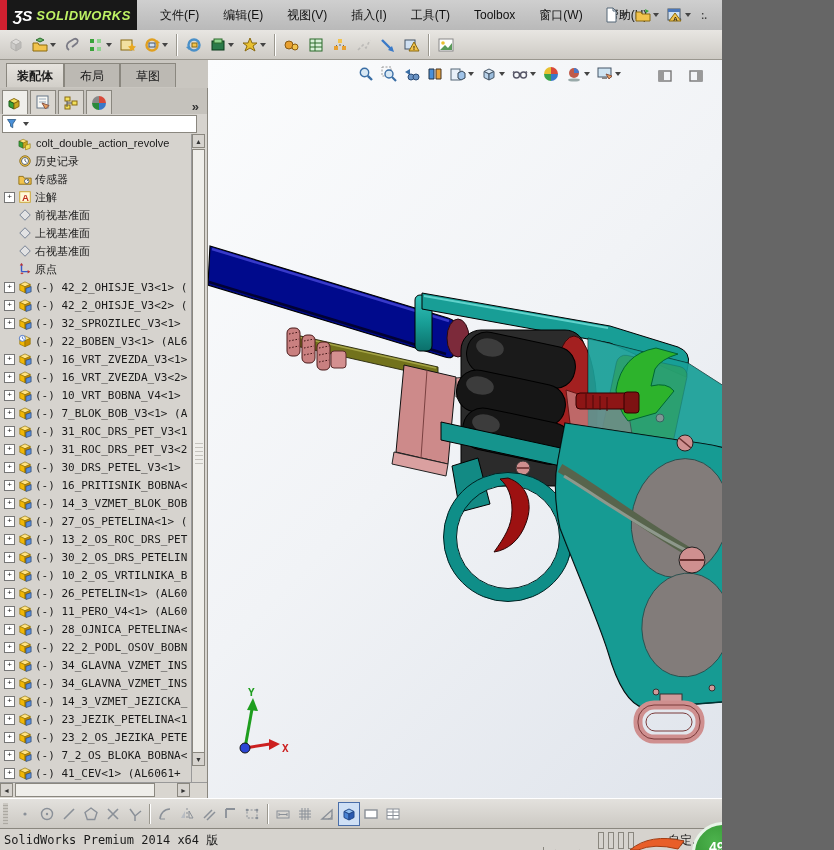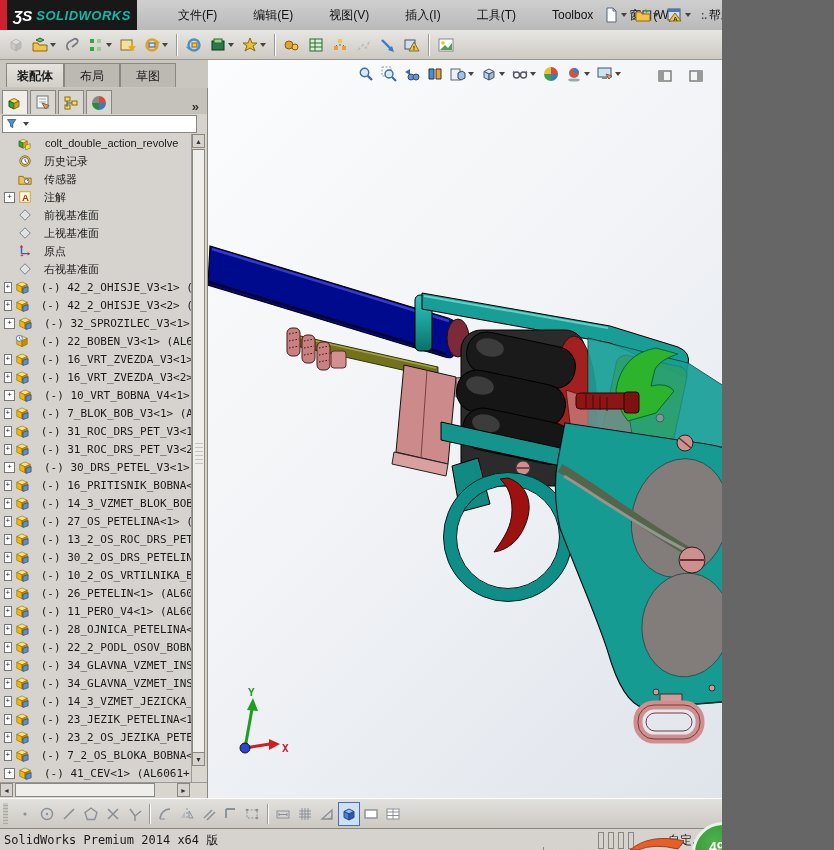--- a/index.html
+++ b/index.html
@@ -6,22 +6,22 @@
   .app{position:relative;width:722px;height:850px;overflow:hidden;
        font-family:"Liberation Sans",sans-serif;font-size:12px;color:#1a1a1a;
        background:#d6d3ce;user-select:none;}
   
   .titlebar{position:absolute;left:0;top:0;width:834px;height:30px;
     background:linear-gradient(#cfcfcf,#b9b9b9);}
   .red-stripe{position:absolute;left:0;top:0;width:7px;height:30px;background:#cf2030;}
   .logo-box{position:absolute;left:7px;top:0;width:130px;height:30px;background:#181818;
     display:flex;align-items:center;justify-content:center;gap:4px;}
   .logo-mark{color:#fff;font-style:italic;font-weight:bold;font-size:15px;}
-  .logo-text{color:#14b8a6;font-weight:bold;font-size:13px;letter-spacing:.5px;font-style:italic;}
-  .menu-row{position:absolute;left:168px;top:0;height:30px;display:flex;align-items:center;gap:16px;}
+  .logo-text{color:#bef264;font-weight:bold;font-size:13px;letter-spacing:.5px;font-style:italic;}
+  .menu-row{position:absolute;left:150px;top:0;height:30px;display:flex;align-items:center;gap:4px;}
   .menu-item{padding:4px 10px;color:#111;cursor:default;}
   .qa-row{position:absolute;left:600px;top:0;height:30px;display:flex;align-items:center;gap:2px;}
   .qa-btn{display:flex;align-items:center;padding:2px 3px;}
   .caret{width:0;height:0;border-left:3px solid transparent;border-right:3px solid transparent;
     border-top:4px solid #444;margin-left:2px;}
   .win-btns{position:absolute;right:6px;top:0;height:30px;display:flex;align-items:center;gap:8px;}
   .search-glyph{margin-left:8px;}
   
   .toolbar{position:absolute;left:0;top:30px;width:834px;height:30px;
     background:linear-gradient(#e8e6e2,#cdcac4);border-bottom:1px solid #9a978f;
@@ -41,21 +41,21 @@
     display:flex;align-items:flex-end;}
   .ptab{width:26px;height:24px;display:flex;align-items:center;justify-content:center;
     border:1px solid #8a877f;border-bottom:none;background:#d9d6d0;margin-left:2px;box-sizing:border-box;}
   .ptab.first{background:#efeeea;}
   .ptab-more{margin-left:auto;margin-right:8px;font-weight:bold;color:#333;font-size:13px;}
   .filter-row{position:absolute;left:2px;top:27px;width:195px;height:18px;background:#fff;
     border:1px solid #8a877f;display:flex;align-items:center;padding-left:3px;box-sizing:border-box;gap:3px;}
   .tree{position:absolute;left:0;top:46px;width:207px;height:648px;overflow:hidden;
     font-size:11px;}
   .tree-row{height:18px;display:flex;align-items:center;white-space:nowrap;overflow:hidden;width:193px;}
-  .tree-row .lbl{margin-left:12px;}
+  .tree-row .lbl{margin-left:3px;}
   .mono{font-family:"DejaVu Sans Mono",monospace;font-size:11px;}
   .expander{width:9px;height:9px;border:1px solid #777;background:#fff;display:inline-flex;
     align-items:center;justify-content:center;font-size:8px;line-height:8px;color:#222;
     margin:0 3px 0 4px;box-sizing:content-box;}
   .no-exp{width:11px;margin:0 3px 0 4px;display:inline-block;}
   .vscroll{position:absolute;right:1px;top:46px;width:14px;height:648px;background:#d9d6d0;
     border-left:1px solid #999;}
   .scroll-btn{position:absolute;left:0;width:13px;height:14px;background:#d6d3ce;
     border:1px solid #8a877f;display:flex;align-items:center;justify-content:center;
     font-size:7px;color:#333;box-sizing:border-box;}
@@ -411,35 +411,35 @@
             <svg width="14" height="14" viewBox="0 0 16 16">
               <path d="M8,2 L14,8 L8,14 L2,8 Z" fill="#eef2f8" fill-opacity=".5" stroke="#68758a"></path>
             </svg>
           </span>
           <span class="lbl">上视基准面</span>
         </div>
         <div class="tree-row">
           <span class="no-exp"></span>
           <span>
             <svg width="14" height="14" viewBox="0 0 16 16">
+              <path d="M8,2 L14,8 L8,14 L2,8 Z" fill="#eef2f8" fill-opacity=".5" stroke="#68758a"></path>
+            </svg>
+          </span>
+          <span class="lbl">右视基准面</span>
+        </div>
+        <div class="tree-row">
+          <span class="no-exp"></span>
+          <span>
+            <svg width="14" height="14" viewBox="0 0 16 16">
               <path d="M4,2 L4,11 M4,11 L13,11" stroke="#3a5ac8" stroke-width="1.6" fill="none"></path>
               <path d="M2,4 L4,1 L6,4 Z M11,9 L14,11 L11,13 Z" fill="#c03030"></path>
               <path d="M3,13 L6,13 M4.5,12 L4.5,14" stroke="#c03030"></path>
             </svg>
           </span>
           <span class="lbl">原点</span>
-        </div>
-        <div class="tree-row">
-          <span class="no-exp"></span>
-          <span>
-            <svg width="14" height="14" viewBox="0 0 16 16">
-              <path d="M8,2 L14,8 L8,14 L2,8 Z" fill="#eef2f8" fill-opacity=".5" stroke="#68758a"></path>
-            </svg>
-          </span>
-          <span class="lbl">右视基准面</span>
         </div>
         <div class="tree-row">
           <span class="expander">+</span>
           <span>
             <svg width="14" height="14" viewBox="0 0 16 16">
               <path d="M2,5 L8,2.2 L14,5 L8,7.8 Z" fill="#ffe280" stroke="#8a6d00" stroke-width=".7"></path>
               <path d="M2,5 L8,7.8 L8,14.5 L2,11.7 Z" fill="#f2b705" stroke="#8a6d00" stroke-width=".7"></path>
               <path d="M8,7.8 L14,5 L14,11.7 L8,14.5 Z" fill="#c78d00" stroke="#8a6d00" stroke-width=".7"></path>
               <path d="M9,9.5 L15,7.5 L15,13.5 L9,15.5 Z" fill="#5b8dd9" stroke="#223a5a" stroke-width=".7"></path>
             </svg>

